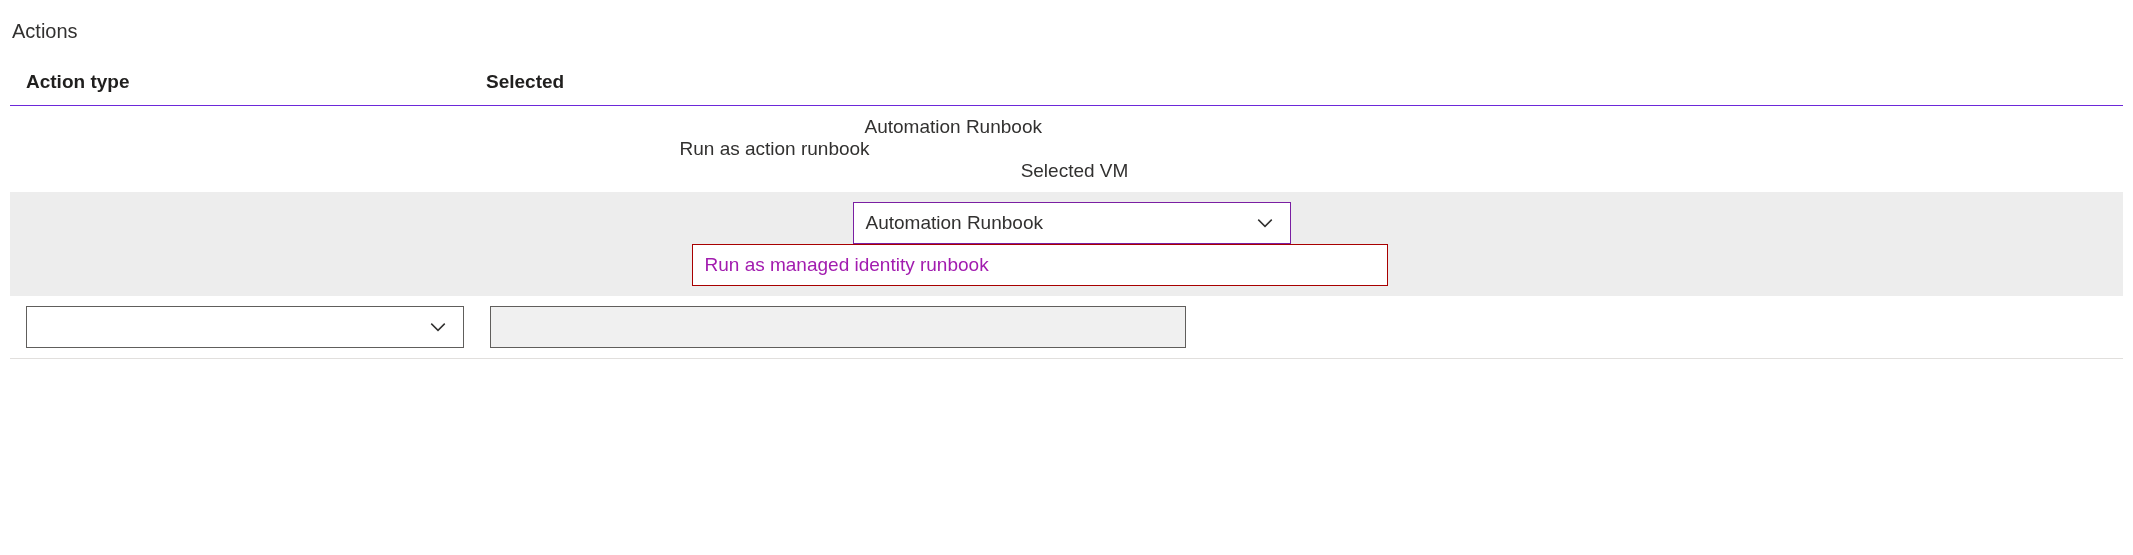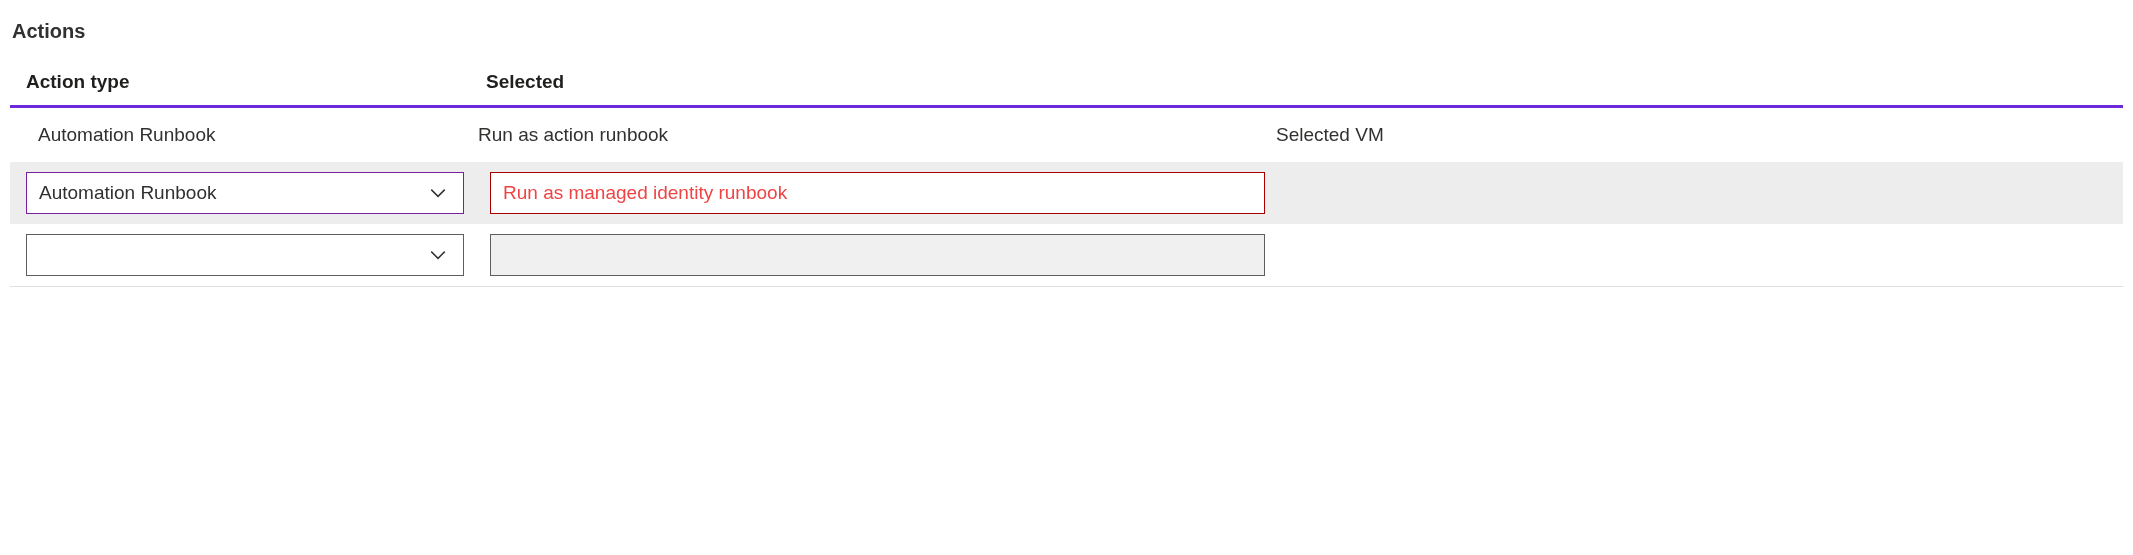--- a/index.html
+++ b/index.html
@@ -8,31 +8,31 @@
       padding: 0;
     }
     body {
       font-family: "Segoe UI", -apple-system, BlinkMacSystemFont, sans-serif;
       background: #ffffff;
       padding: 20px 10px;
       color: #323130;
     }
     .section-title {
       font-size: 20px;
-      font-weight: 700;
+      font-weight: 400;
       color: #323130;
       margin-bottom: 16px;
       padding-left: 2px;
     }
     .table {
       width: 100%;
     }
     .header-row {
       display: flex;
-      border-bottom: 3px solid #6d28d9;
+      border-bottom: 1px solid #6d28d9;
       padding: 12px 0;
     }
     .header-cell {
       font-size: 19px;
       font-weight: 600;
       color: #201f1e;
     }
     .col-type {
       width: 460px;
       padding-left: 16px;
@@ -44,20 +44,21 @@
     .col-selected {
       flex: 1;
       padding-left: 8px;
       margin-left: 8px;
     }
     .data-row {
       display: flex;
       align-items: center;
       min-height: 54px;
       padding: 10px 0;
+      flex-direction: column;
     }
     .data-row.highlighted {
       background: #ededed;
       flex-wrap: wrap;
     }
     .cell {
       font-size: 19px;
       font-weight: 400;
       color: #323130;
     }
@@ -83,26 +84,26 @@
       flex: 1;
       font-size: 19px;
       color: #323130;
     }
     .chevron {
       width: 18px;
       height: 18px;
       margin-right: 4px;
     }
     .textinput {
-      width: 775px;
+      width: 696px;
       height: 42px;
       border: 1px solid #605e5c;
       background: #ffffff;
       font-size: 19px;
-      color: #ef4444;
+      color: #a21caf;
       padding: 0 12px;
       margin-left: 20px;
       font-family: inherit;
     }
     .textinput.red-border {
       border: 1px solid #a80000;
     }
     .textinput.disabled-look {
       background: #f0f0f0;
     }

